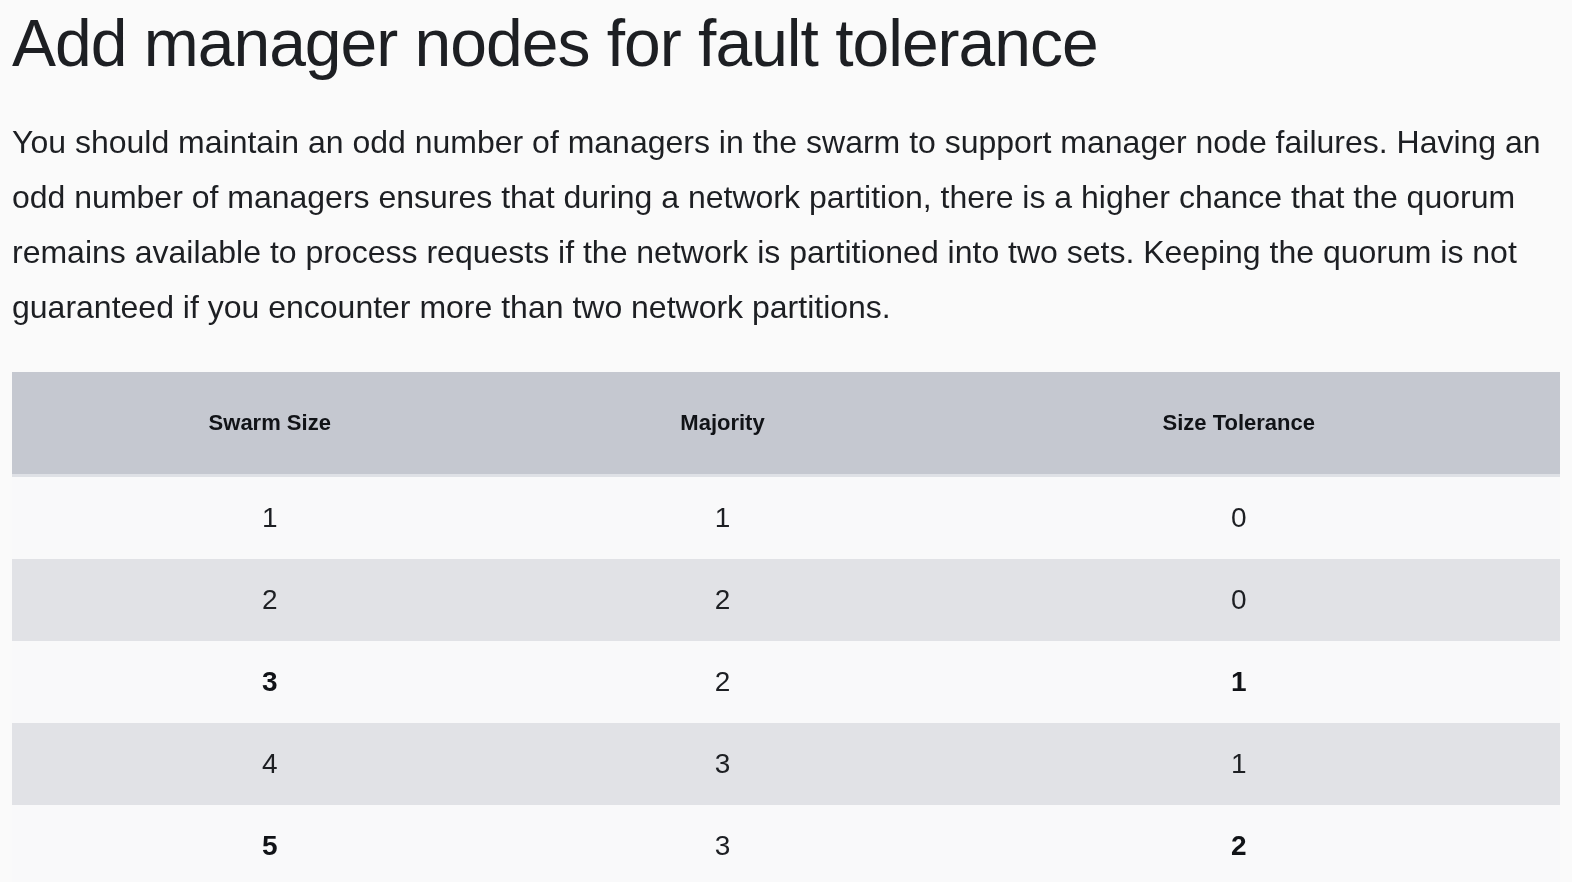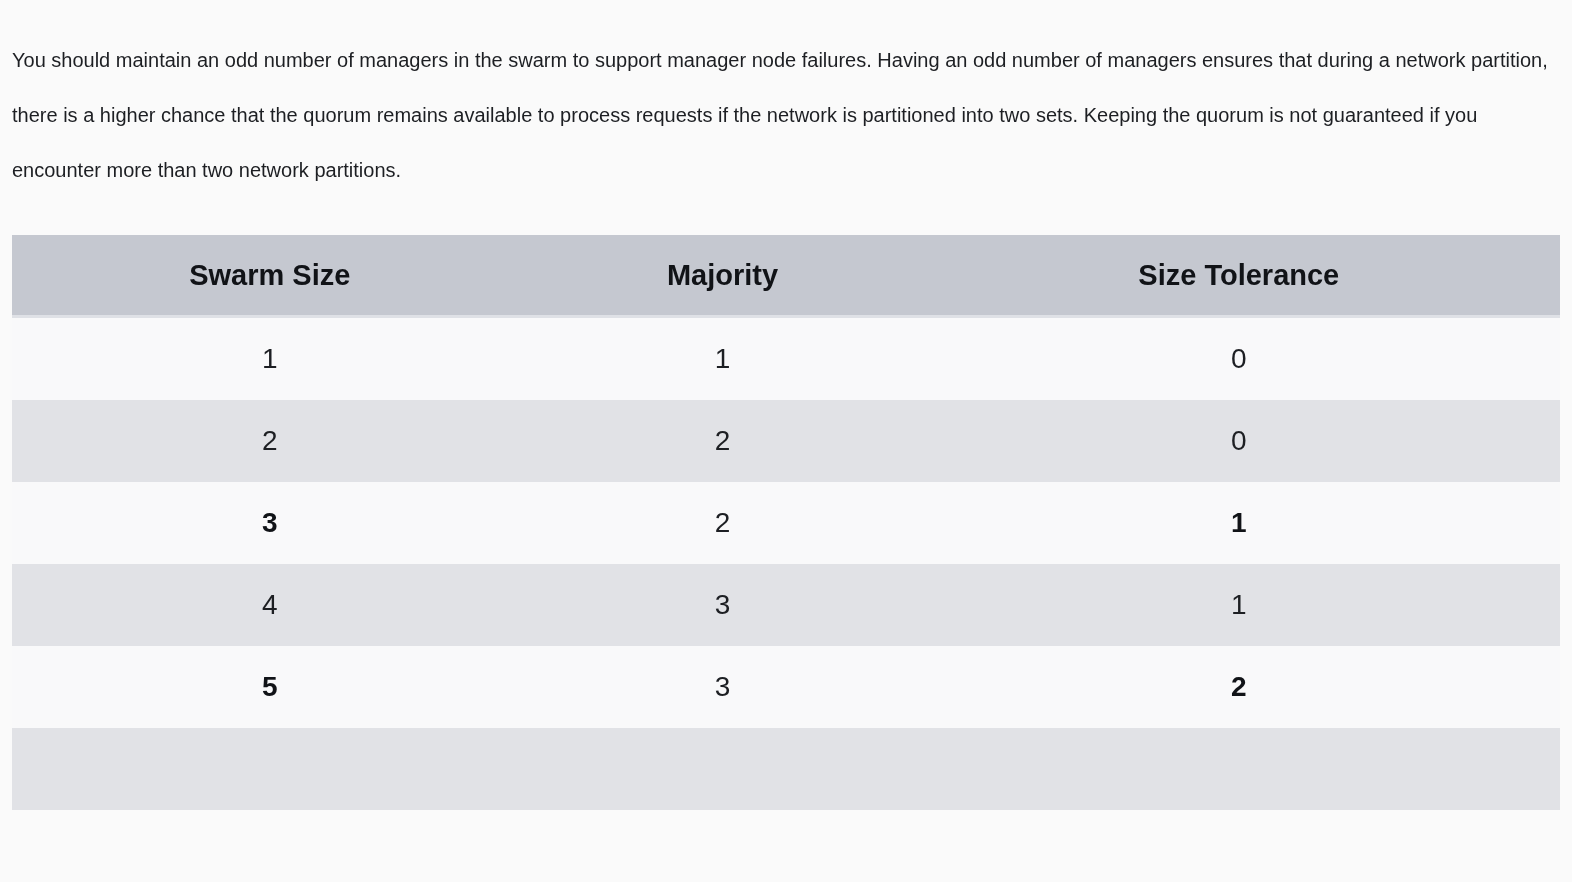--- a/index.html
+++ b/index.html
@@ -21,60 +21,61 @@
     margin: 0;
     padding-top: 6px;
     font-size: 66px;
     font-weight: 400;
     line-height: 1.15;
     letter-spacing: -1px;
     color: #1d1f23;
   }
   p.intro {
     margin: 33px 0 0 0;
-    font-size: 20px;
+    font-size: 32px;
     line-height: 55px;
     font-weight: 400;
     color: #1d1f23;
   }
   table.ft-table {
     width: 100%;
     margin-top: 37px;
     border-collapse: collapse;
     table-layout: fixed;
   }
   .ft-table th {
     background: #c5c8d0;
     height: 80px;
-    font-size: 29px;
+    font-size: 22px;
     font-weight: 700;
     text-align: center;
     vertical-align: middle;
     border-bottom: 3px solid #dfe1e6;
     color: #111317;
-    padding: 0;
+    padding: 11px;
   }
   .ft-table td {
     height: 82px;
     font-size: 28px;
     font-weight: 400;
     text-align: center;
     vertical-align: middle;
     padding: 0;
     color: #1d1f23;
   }
   .ft-table tbody tr:nth-child(odd)  { background: #f9f9fa; }
   .ft-table tbody tr:nth-child(even) { background: #e1e2e6; }
   .ft-table td.em { font-weight: 700; color: #111317; }
 </style>
 </head>
 <body>
 
 <div class="page">
 
+  <h1 class="page-title">Add manager nodes for fault tolerance</h1>
 
   <p class="intro">You should maintain an odd number of managers in the swarm to support manager node failures. Having an odd number of managers ensures that during a network partition, there is a higher chance that the quorum remains available to process requests if the network is partitioned into two sets. Keeping the quorum is not guaranteed if you encounter more than two network partitions.</p>
 
   <table class="ft-table">
     <colgroup>
       <col style="width:33.3%">
       <col style="width:25.2%">
       <col style="width:41.5%">
     </colgroup>
     <thead>

